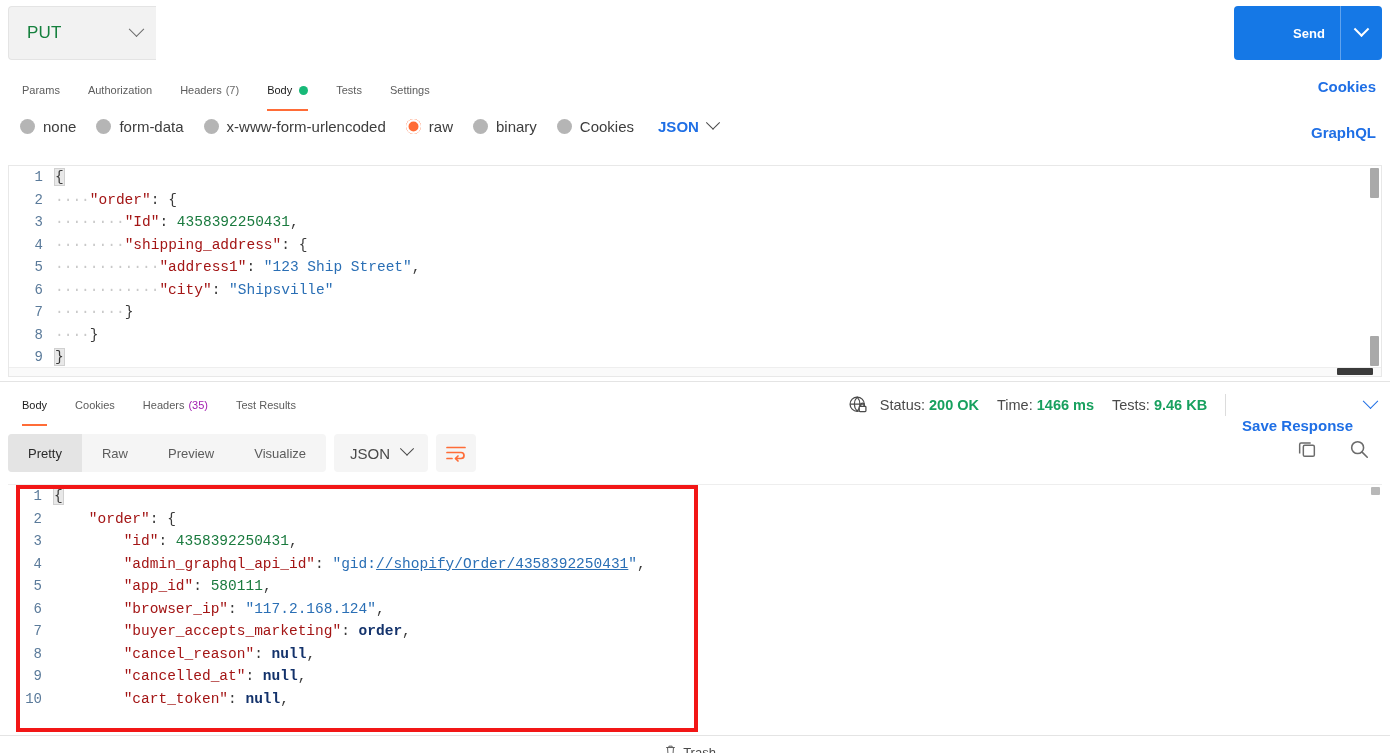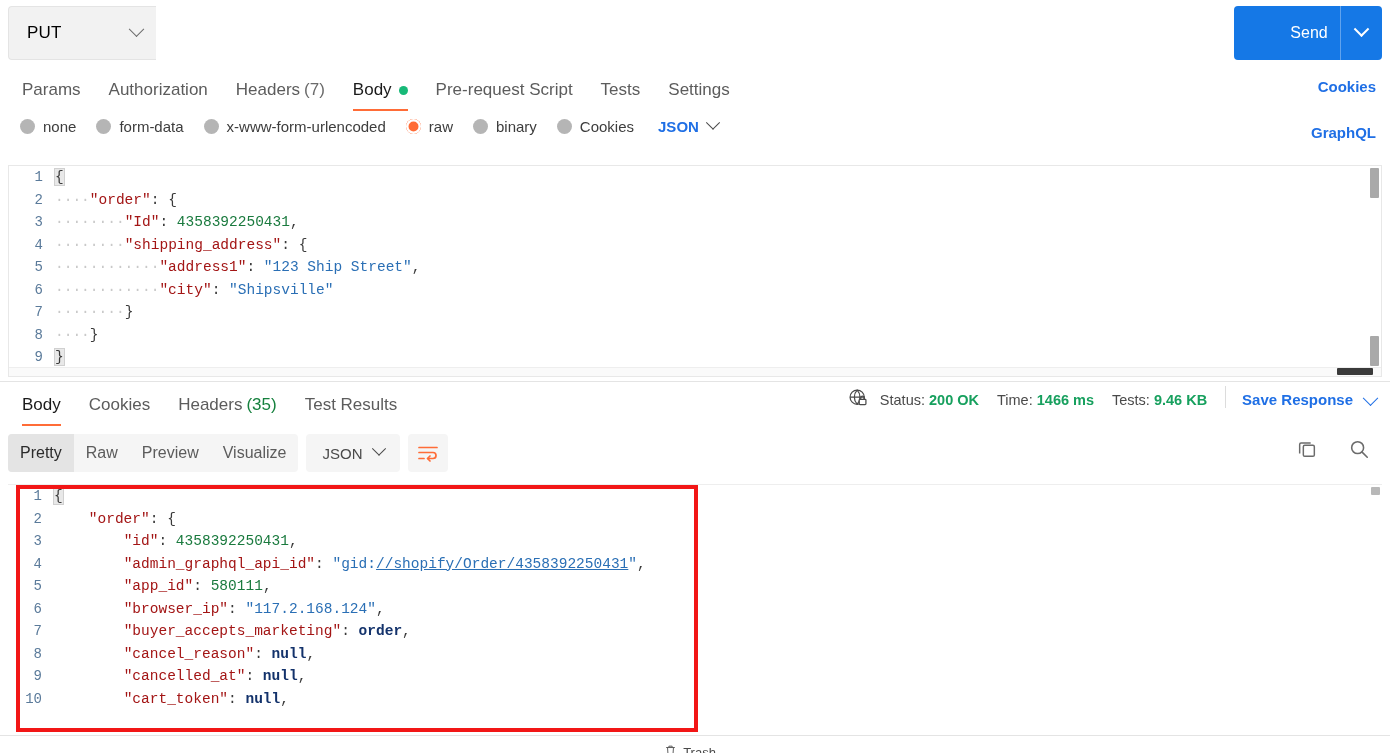--- a/index.html
+++ b/index.html
@@ -17,21 +17,21 @@
     position: absolute; top: 6px; left: 8px; width: 1374px; height: 54px;
     display: flex; align-items: stretch;
   }
   .method-box {
     width: 148px; height: 54px; background: #f2f2f2;
     border: 1px solid #e4e4e4; border-right: none;
     border-radius: 4px 0 0 4px;
     display: flex; align-items: center; justify-content: space-between;
     padding: 0 14px 0 18px;
   }
-  .method-label { font-size: 17px; color: #000000; letter-spacing: .2px; }
+  .method-label { font-size: 17px; color: #15803d; letter-spacing: .2px; }
   .chev {
     width: 11px; height: 11px; border-right: 1.6px solid #6b6b6b;
     border-bottom: 1.6px solid #6b6b6b; transform: rotate(45deg) translate(-3px,-3px);
   }
   .url-box {
     flex: 1; height: 54px; background: #f2f2f2;
     border: 1px solid #e4e4e4; border-left: 1px solid #e4e4e4;
     border-radius: 0 4px 4px 0;
     display: flex; align-items: center; padding: 0 14px 0 16px;
     overflow: hidden;
@@ -40,42 +40,42 @@
     font-size: 15.5px; color: #2c3b4d; white-space: nowrap;
     overflow: hidden; text-overflow: ellipsis; width: 100%;
     letter-spacing: -0.1px;
   }
   .send-wrap {
     position: absolute; top: 6px; right: 8px; width: 148px; height: 54px;
     display: flex; background: #1578e6; border-radius: 4px; overflow: hidden;
   }
   .send-btn {
     flex: 1; display: flex; align-items: center; justify-content: center;
-    color: #fff; font-size: 16px; font-weight: normal; cursor: pointer;
+    color: #fff; font-size: 13px; font-weight: bold; cursor: pointer;
     border: none; background: transparent;
     font-family: "Liberation Sans", sans-serif;
     margin-left: 44px;
   }
   .send-split {
     width: 42px; display: flex; align-items: center; justify-content: center;
     border-left: 1px solid rgba(255,255,255,.32); cursor: pointer;
   }
   .chev-w {
     width: 11px; height: 11px; border-right: 2px solid #fff;
     border-bottom: 2px solid #fff; transform: rotate(45deg) translate(-3px,-3px);
   }
 
   
   .req-tabs {
     position: absolute; top: 72px; left: 8px; right: 8px; height: 36px;
     display: flex; align-items: center;
   }
   .rtab {
     position: relative; height: 36px; display: flex; align-items: center;
-    padding: 0 14px; font-size: 17px; color: #5c5c5c; cursor: pointer;
+    padding: 0 14px; font-size: 11px; color: #5c5c5c; cursor: pointer;
     white-space: nowrap;
   }
   .rtab.active { color: #1a1a1a; }
   .rtab.active::after {
     content: ''; position: absolute; left: 14px; right: 14px; bottom: -3px;
     height: 2.5px; background: #ff6c37;
   }
   .rtab .cnt { color: #6b6b6b; margin-left: 4px; }
   .dot-green {
     width: 9px; height: 9px; border-radius: 50%; background: #17b978;
@@ -157,43 +157,43 @@
 
   
   .resp-divider {
     position: absolute; top: 381px; left: 0; right: 0; height: 1px; background: #e4e4e4;
   }
   .resp-tabs {
     position: absolute; top: 388px; left: 8px; height: 34px;
     display: flex; align-items: center;
   }
   .meta-row {
-    position: absolute; top: 382px; right: 14px; height: 26px;
-    display: flex; align-items: flex-end; gap: 0;
+    position: absolute; top: 392px; right: 14px; height: 26px;
+    display: flex; align-items: center; gap: 0;
     font-size: 14.5px; color: #4a4a4a;
   }
   .meta-item { margin-right: 18px; white-space: nowrap; }
   .meta-item .v { color: #17a05e; font-weight: bold; }
   .meta-sep { width: 1px; height: 22px; background: #dcdcdc; margin-right: 16px; }
   .save-resp { font-size: 15px; color: #1f6fe5; font-weight: bold; cursor: pointer; margin-top: 40px; }
   .globe-ico {
     width: 20px; height: 20px; margin-right: 12px; flex: none;
   }
 
   
   .pr-toolbar {
     position: absolute; top: 434px; left: 8px; height: 38px;
     display: flex; align-items: center; gap: 8px;
   }
   .seg {
     display: flex; background: #f5f5f5; border-radius: 4px; height: 38px;
     overflow: hidden;
   }
   .seg-item {
-    display: flex; align-items: center; padding: 0 12px; font-size: 16px;
+    display: flex; align-items: center; padding: 0 20px; font-size: 13px;
     color: #5c5c5c; cursor: pointer; white-space: nowrap;
   }
   .seg-item.active { background: #e4e4e4; color: #2b2b2b; }
   .fmt-box {
     display: flex; align-items: center; gap: 12px; background: #f5f5f5;
     border-radius: 4px; height: 38px; padding: 0 16px;
     font-size: 15px; color: #4a4a4a; cursor: pointer;
   }
   .wrap-box {
     display: flex; align-items: center; justify-content: center;
@@ -256,23 +256,20 @@
       </div>
       <div class="rtab">
         <span>Headers</span>
         <span class="cnt">(7)</span>
       </div>
       <div class="rtab active">
         <span>Body</span>
         <span class="dot-green"></span>
       </div>
       <div class="rtab">
-        <span>Pre-request Script</span>
-      </div>
-      <div class="rtab">
         <span>Tests</span>
       </div>
       <div class="rtab">
         <span>Settings</span>
       </div>
     </div>
   <div class="link-blue cookies-link">Cookies</div>
 
   <div class="btype-row" id="btype-row">
       <div class="radio-item">
@@ -357,21 +354,21 @@
   <div class="resp-divider"></div>
   <div class="resp-tabs" id="resp-tabs">
       <div class="rtab active">
         <span>Body</span>
       </div>
       <div class="rtab">
         <span>Cookies</span>
       </div>
       <div class="rtab">
         <span>Headers</span>
-        <span class="cnt" style="color: #15803d;">(35)</span>
+        <span class="cnt" style="color: #a21caf;">(35)</span>
       </div>
       <div class="rtab">
         <span>Test Results</span>
       </div>
     </div>
 
   <div class="meta-row">
     <svg class="globe-ico" viewBox="0 0 24 24" fill="none" stroke="#4a4a4a" stroke-width="1.5">
       <circle cx="11" cy="11" r="8.5"></circle>
       <path d="M2.6 11h16.8M11 2.6c2.3 2.4 3.4 5.4 3.4 8.4s-1.1 6-3.4 8.4c-2.3-2.4-3.4-5.4-3.4-8.4S8.7 5 11 2.6z"></path>

